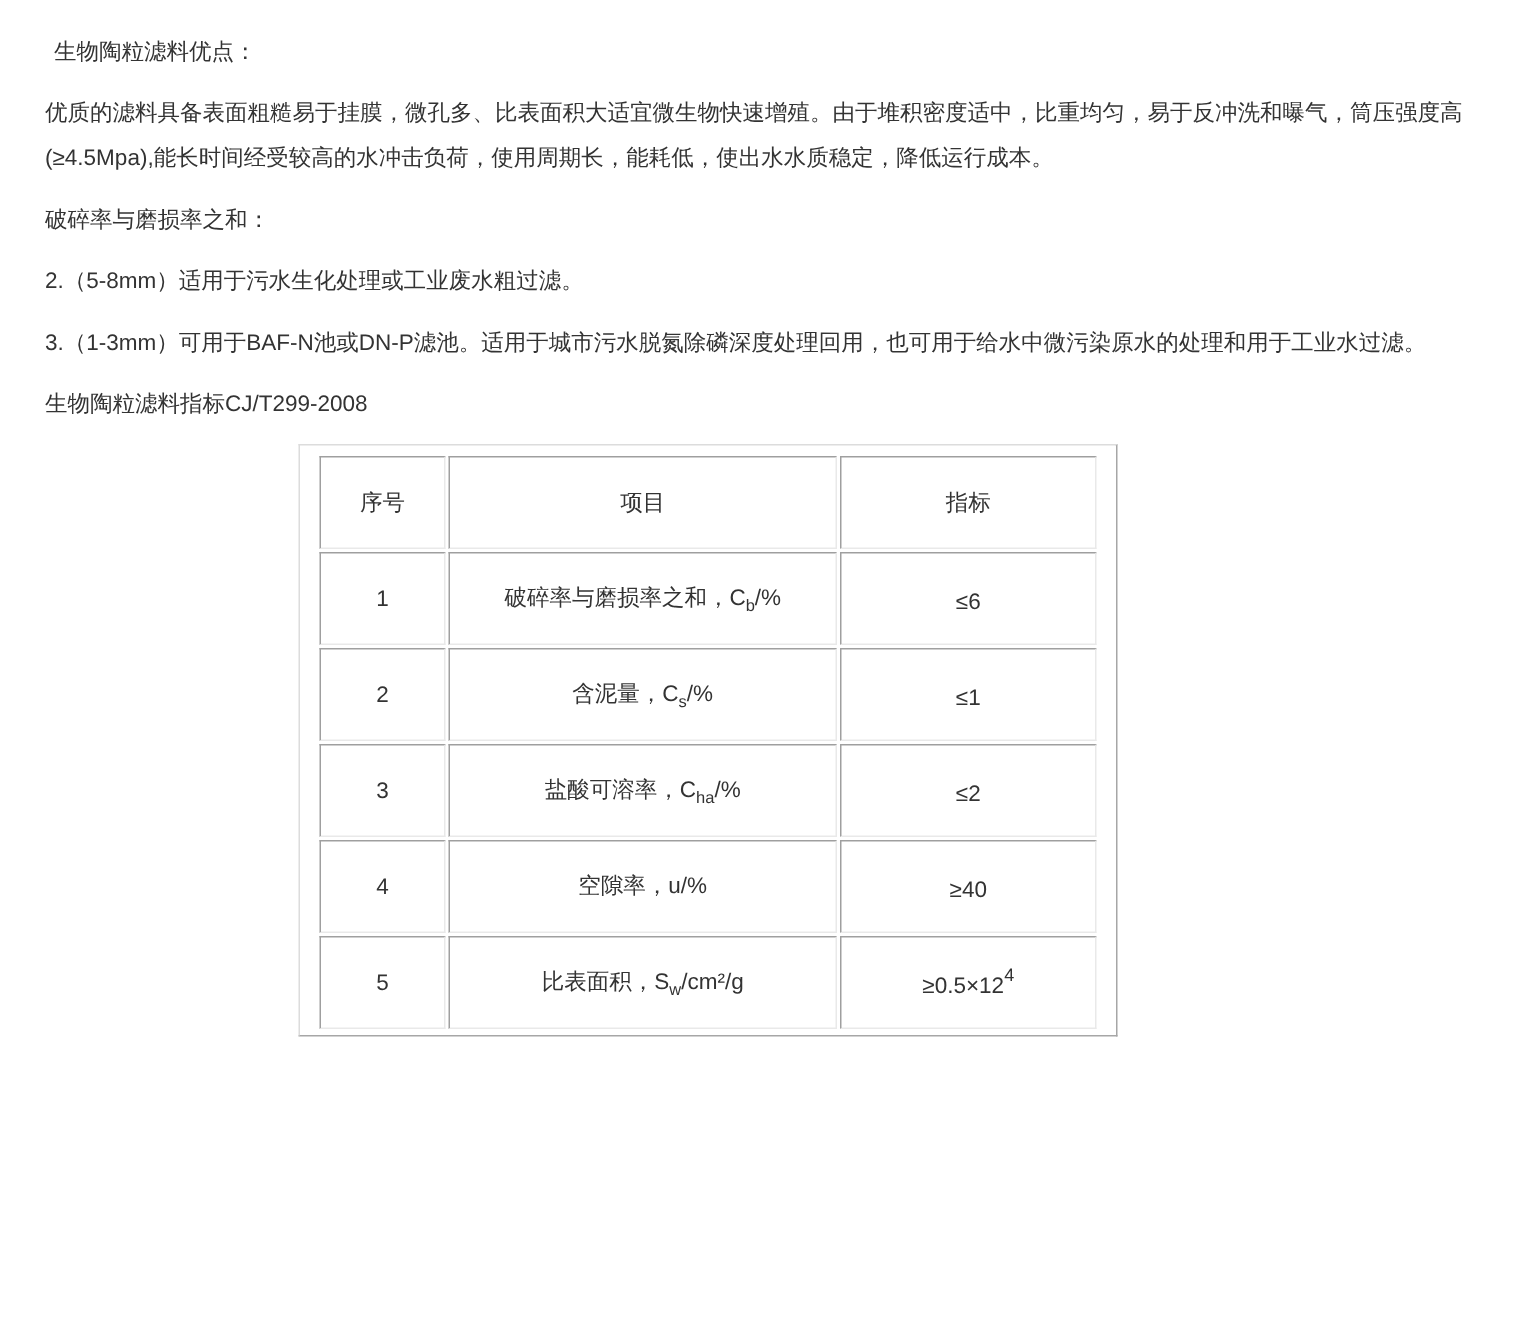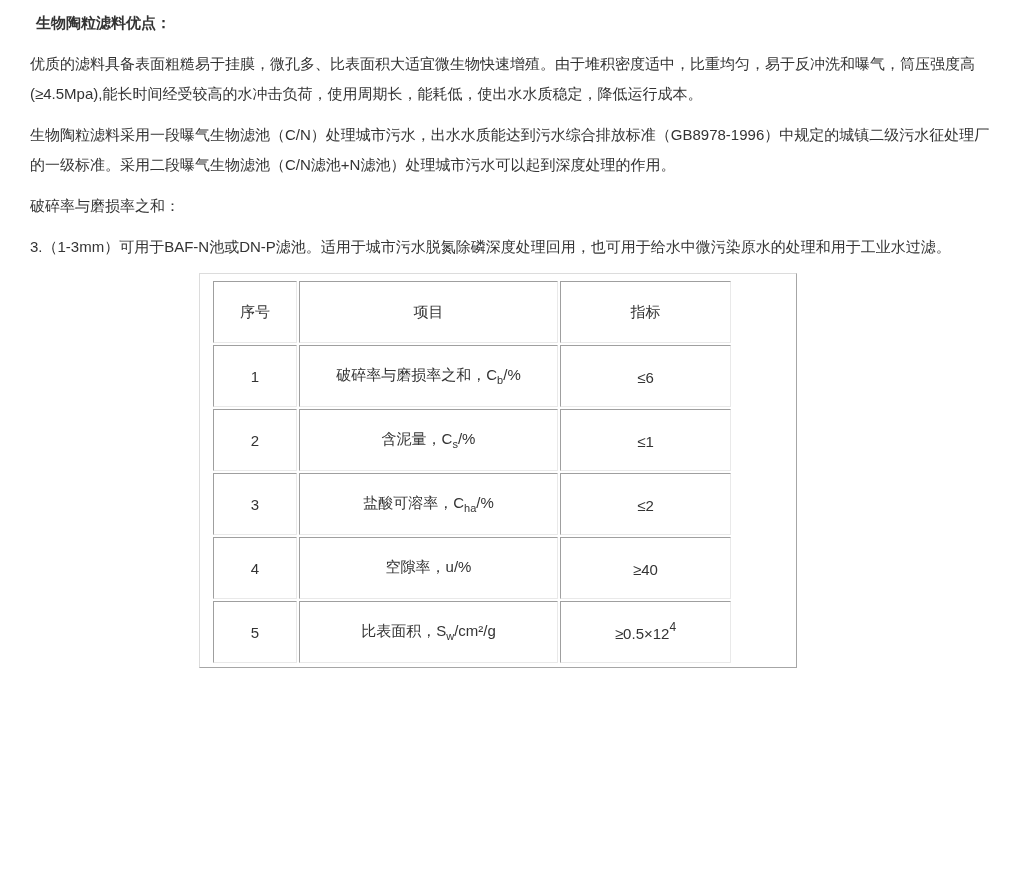--- a/index.html
+++ b/index.html
@@ -10,27 +10,27 @@
     font-family: "Liberation Sans", "DejaVu Sans", sans-serif;
     overflow: hidden;
   }
   .content { padding: 0 30px 0 30px; }
   .para {
     font-size: 15px;
     line-height: 30px;
     margin: 11px 0;
     text-align: left;
   }
-  .para.first { margin-top: 8px; font-weight: bold; }
+  .para.first { margin-top: 20px; }
   .heading-indent { padding-left: 6px; }
 
   .table-wrap {
     margin-left: 169px;
     margin-top: 8px;
-    width: 598px;
+    width: 546px;
     box-sizing: border-box;
     border: 1px solid;
     border-color: #dcdcdc #a6a6a6 #a6a6a6 #dcdcdc;
     padding: 5px 3px 2px 11px;
     background: #ffffff;
   }
   table.spec {
     border-collapse: separate;
     border-spacing: 2px;
     table-layout: fixed;
@@ -57,26 +57,27 @@
 </style>
 </head>
 <body>
 
 <div class="content">
 
   <p class="para first heading-indent">生物陶粒滤料优点：</p>
 
   <p class="para">优质的滤料具备表面粗糙易于挂膜，微孔多、比表面积大适宜微生物快速增殖。由于堆积密度适中，比重均匀，易于反冲洗和曝气，筒压强度高(≥4.5Mpa),能长时间经受较高的水冲击负荷，使用周期长，能耗低，使出水水质稳定，降低运行成本。</p>
 
-  <p class="para">生物陶粒滤料采用一段曝气生物滤池（C/N）处理城市污水，出水水质能达到污水综合排放标准（GB8978-1996）中规定的城镇二级污水征处理厂的一级标准。采用二段曝气生物滤池（C/N滤池+N滤池）处理城市污水可以起到深度处理的作用。</p>
 
   <p class="para">破碎率与磨损率之和：</p>
 
+  <p class="para">2.（5-8mm）适用于污水生化处理或工业废水粗过滤。</p>
   <p class="para">3.（1-3mm）可用于BAF-N池或DN-P滤池。适用于城市污水脱氮除磷深度处理回用，也可用于给水中微污染原水的处理和用于工业水过滤。</p>
 
+  <p class="para">生物陶粒滤料指标CJ/T299-2008</p>
 
   <div class="table-wrap">
     <table class="spec">
       <tbody>
         <tr>
           <td class="c1">序号</td>
           <td class="c2">项目</td>
           <td class="c3">指标</td>
         </tr>
 

